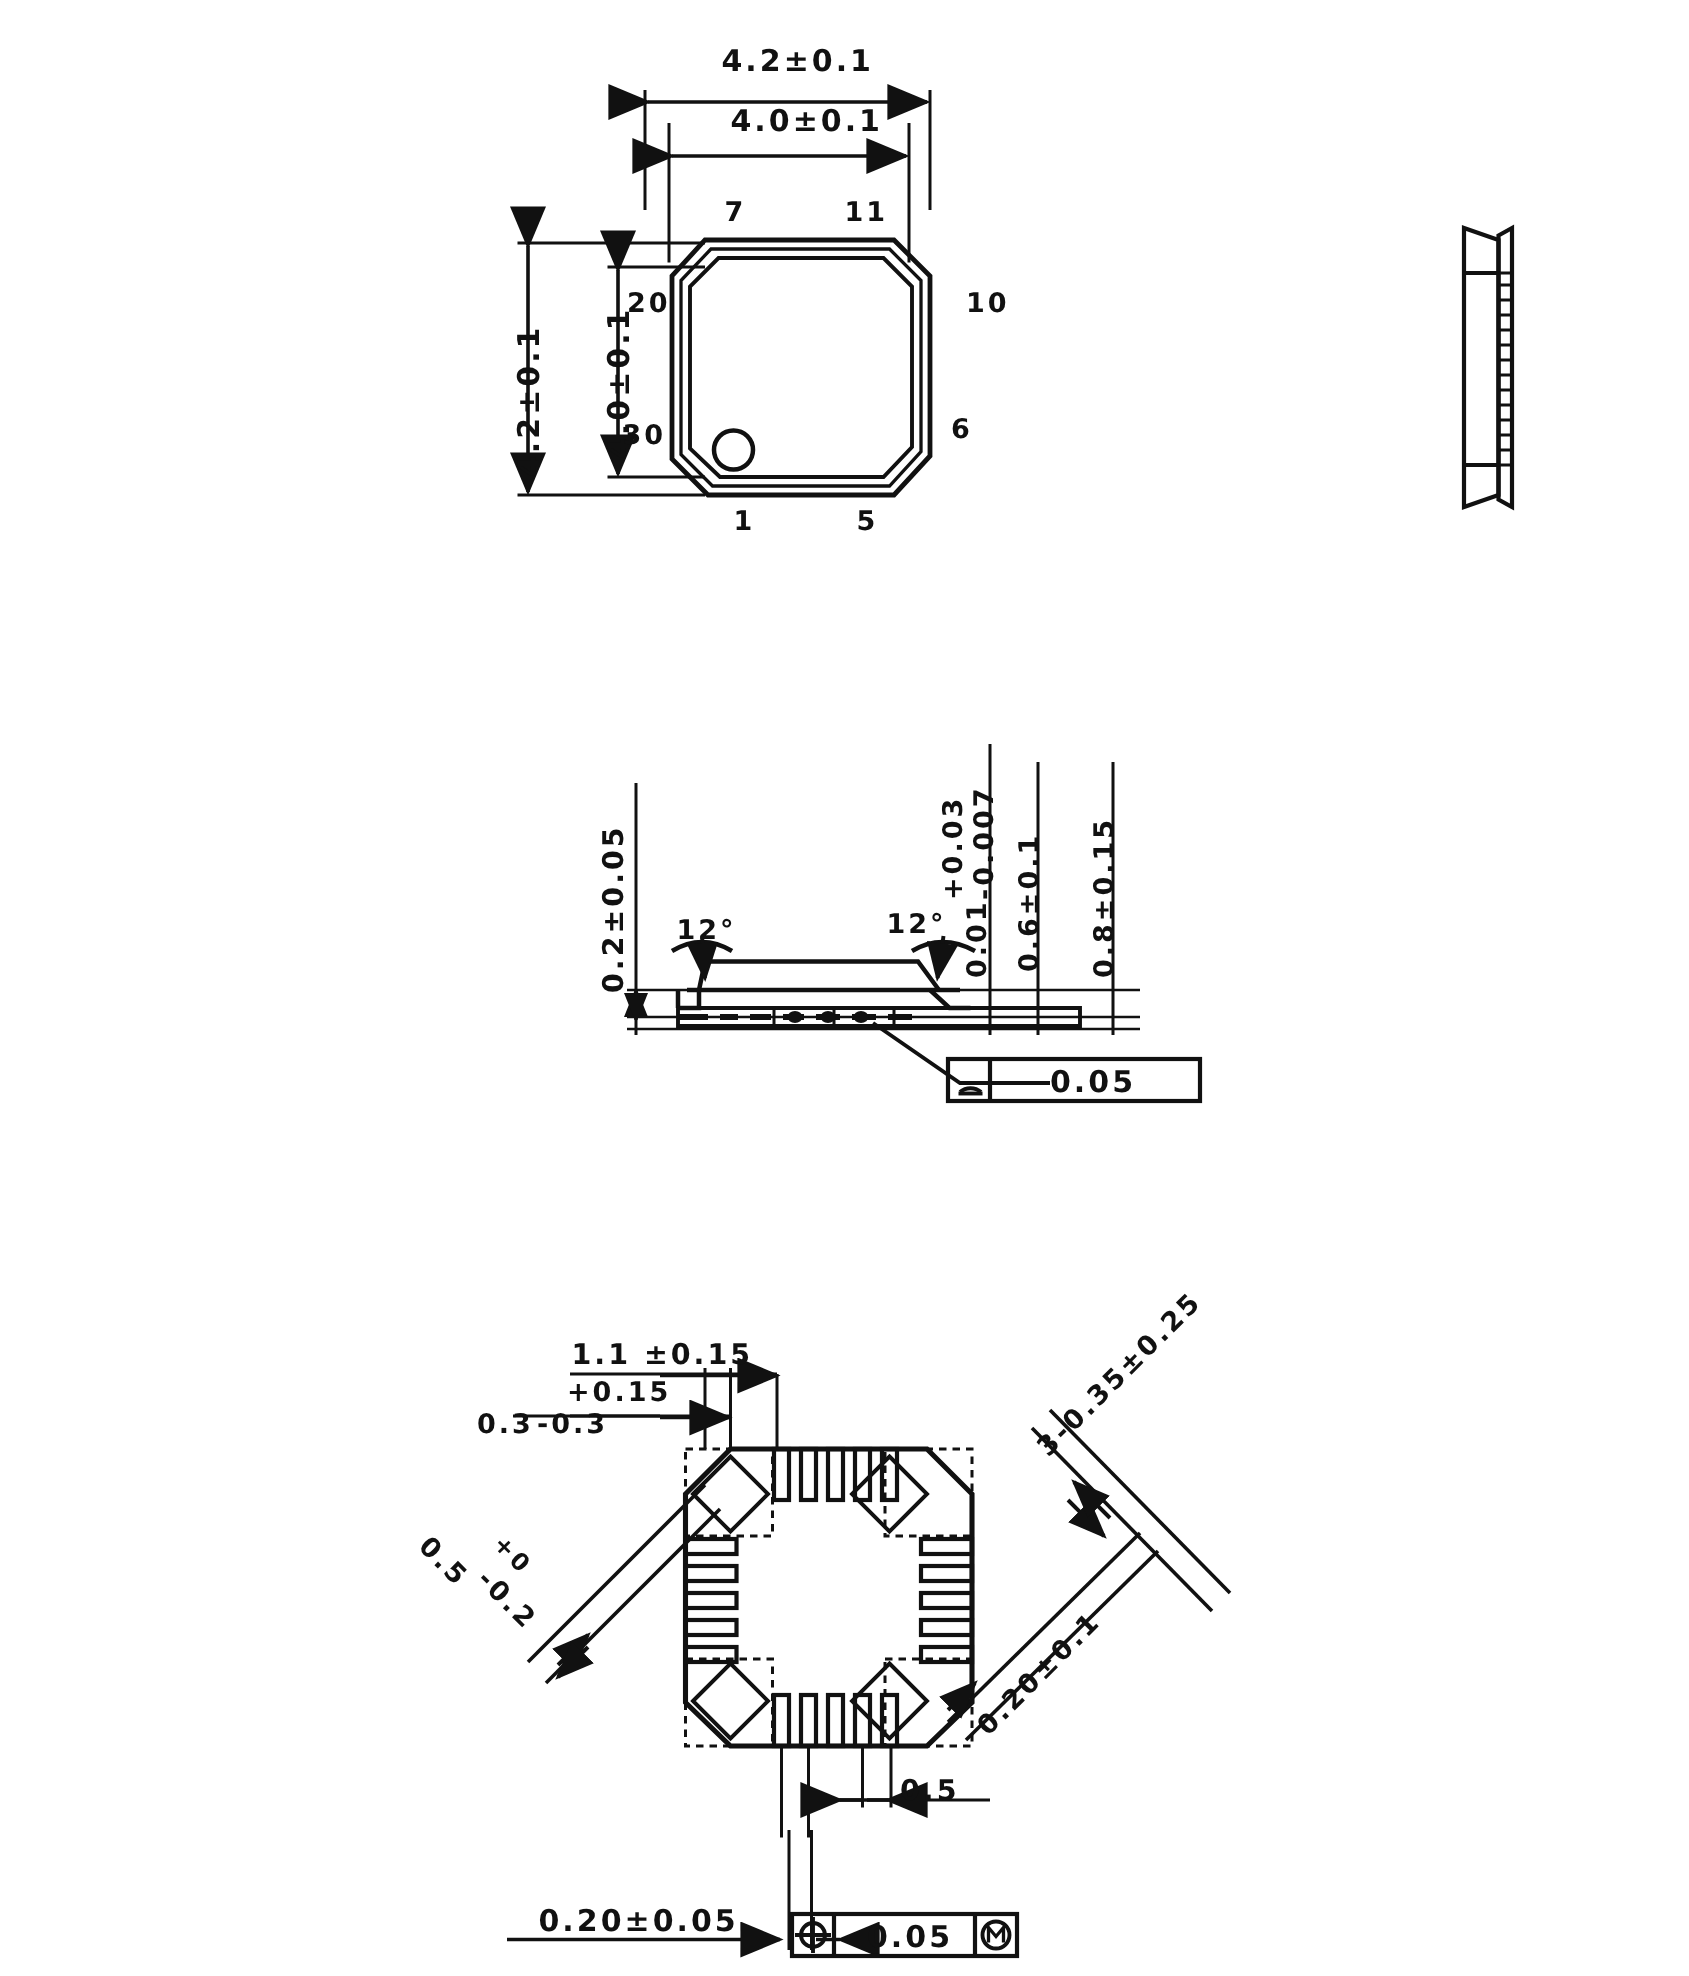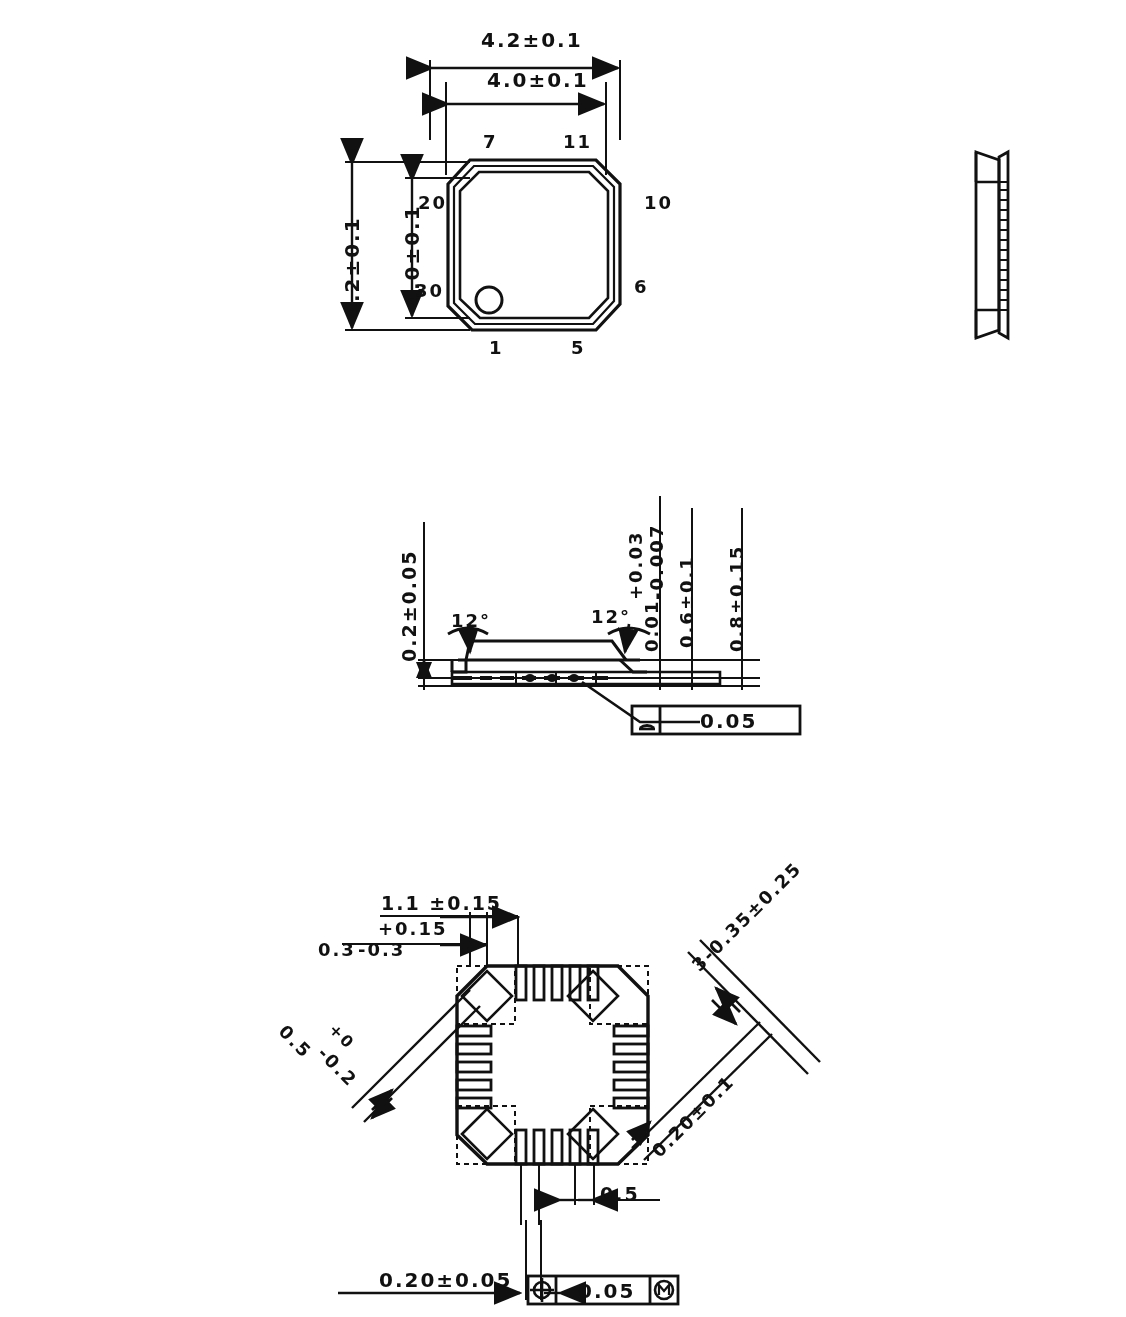--- a/index.html
+++ b/index.html
@@ -259,17 +259,17 @@
 <div class="lbl l18 rot45" style="left:288px;top:1022px;">0.5</div>
 <div class="lbl l16 rot45" style="left:337px;top:1021px;">+0</div>
 <div class="lbl l18 rot45" style="left:327px;top:1044px;">-0.2</div>
 
 <div class="lbl l18 rotm45" style="left:689px;top:962px;">3-0.35±0.25</div>
 
 <div class="lbl l18 rotm45" style="left:649px;top:1148px;">0.20±0.1</div>
 
 <div class="lbl l19" style="left:600px;top:1185px;">0.5</div>
 
-<div class="lbl l20" style="left:359px;top:1270px;margin-left:20px;">0.20±0.05</div>
+<div class="lbl l20" style="left:359px;top:1270px;">0.20±0.05</div>
 
 <div class="lbl l20" style="left:578px;top:1281px;">0.05</div>
 
 </div>
 
 </body></html>

